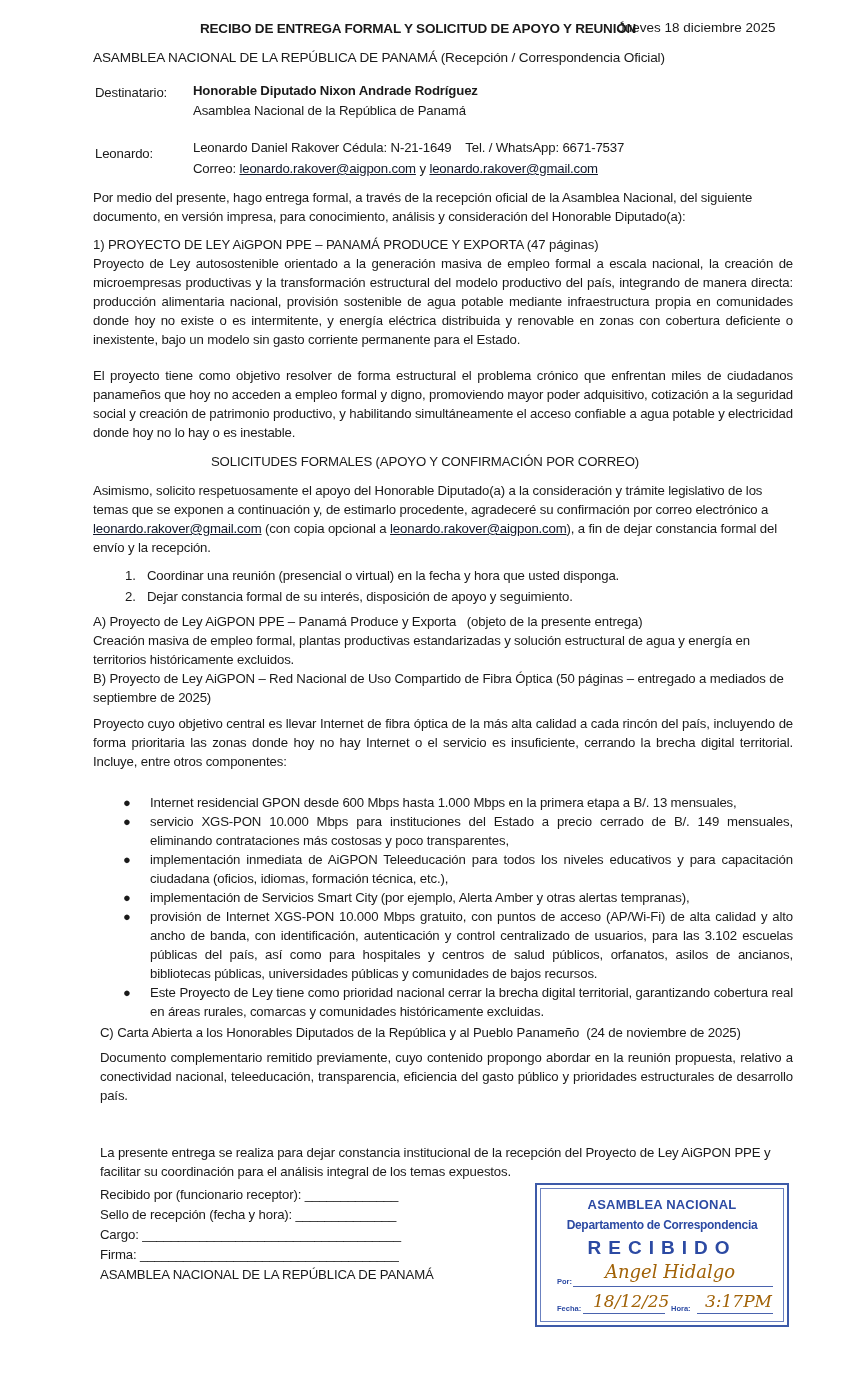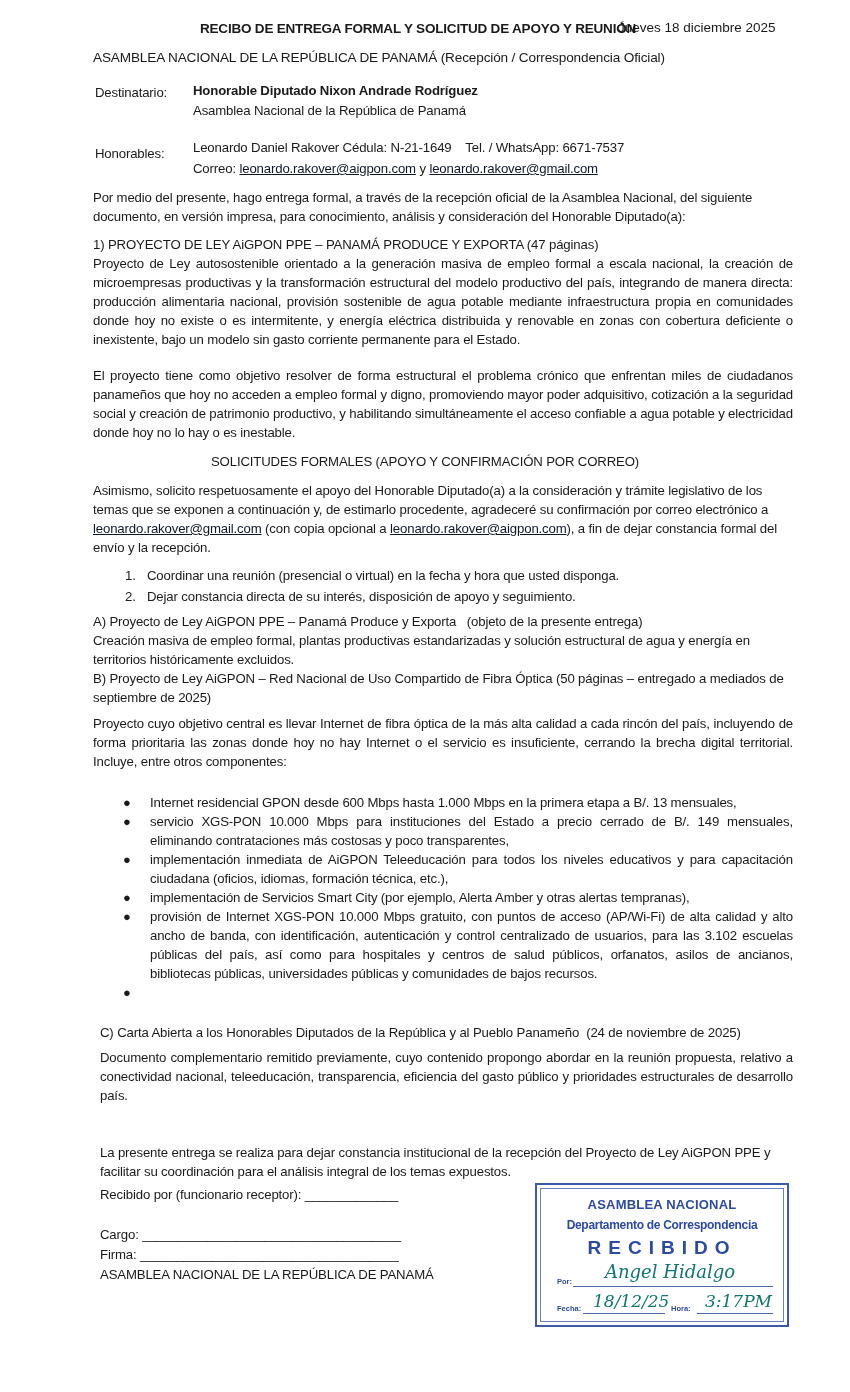--- a/index.html
+++ b/index.html
@@ -28,78 +28,79 @@
   }
   .stamp-title { position: absolute; left: 0; right: 0; top: 12px; text-align: center;
     font-weight: bold; font-size: 13px; color: #2c4aa3; letter-spacing: 0.2px; }
   .stamp-dept { position: absolute; left: 0; right: 0; top: 33px; text-align: center;
     font-weight: bold; font-size: 12px; color: #2c4aa3; letter-spacing: -0.3px; }
   .stamp-rec { position: absolute; left: 0; right: 0; top: 52px; text-align: center;
     font-weight: bold; font-size: 19px; letter-spacing: 7px; color: #2c4aa3; }
   .stamp-lbl { position: absolute; font-size: 7.5px; font-weight: bold; color: #2c4aa3; }
   .stamp-line { position: absolute; border-bottom: 1px solid #4a63ae; height: 0; }
   .hand { position: absolute; font-family: "DejaVu Serif", serif; font-style: italic;
-    color: #0f766e; font-size: 17px; }
+    color: #a16207; font-size: 17px; }
 </style>
 </head>
 <body>
 
 <div class="page">
 
   <div class="abs title" style="left:172px; top:21px;">RECIBO DE ENTREGA FORMAL Y SOLICITUD DE APOYO Y REUNIÓN</div>
   <div class="abs date" style="left:618px; top:20px;">Jueves 18 diciembre 2025</div>
   <div class="abs txt" style="left:93px; top:48px; font-size:13.6px;">ASAMBLEA NACIONAL DE LA REPÚBLICA DE PANAMÁ  (Recepción / Correspondencia Oficial)</div>
 
   <div class="abs txt" style="left:95px; top:83px;">Destinatario:</div>
   <div class="abs txt bold" style="left:193px; top:81px;">Honorable Diputado Nixon Andrade Rodríguez</div>
   <div class="abs txt" style="left:193px; top:101px;">Asamblea Nacional de la República de Panamá</div>
 
-  <div class="abs txt" style="left:95px; top:144px;">Honorables:</div>
+  <div class="abs txt" style="left:95px; top:144px;">Leonardo:</div>
   <div class="abs txt" style="left:193px; top:138px; white-space:pre;">Leonardo Daniel Rakover Cédula: N-21-1649    Tel. / WhatsApp: 6671-7537</div>
   <div class="abs txt" style="left:193px; top:159px; white-space:pre;"><span>Correo: </span><span class="link">leonardo.rakover@aigpon.com</span><span> y </span><span class="link">leonardo.rakover@gmail.com</span></div>
 
   <div class="abs txt" style="left:93px; top:188px; width:700px;">Por medio del presente, hago entrega formal, a través de la recepción oficial de la Asamblea Nacional, del siguiente documento, en versión impresa, para conocimiento, análisis y consideración del Honorable Diputado(a):</div>
 
   <div class="abs txt" style="left:93px; top:235px;">1) PROYECTO DE LEY AiGPON PPE – PANAMÁ PRODUCE Y EXPORTA (47 páginas)</div>
   <div class="abs txt just" style="left:93px; top:254px; width:700px;">Proyecto de Ley autosostenible orientado a la generación masiva de empleo formal a escala nacional, la creación de microempresas productivas y la transformación estructural del modelo productivo del país, integrando de manera directa: producción alimentaria nacional, provisión sostenible de agua potable mediante infraestructura propia en comunidades donde hoy no existe o es intermitente, y energía eléctrica distribuida y renovable en zonas con cobertura deficiente o inexistente, bajo un modelo sin gasto corriente permanente para el Estado.</div>
   <div class="abs txt just" style="left:93px; top:366px; width:700px;">El proyecto tiene como objetivo resolver de forma estructural el problema crónico que enfrentan miles de ciudadanos panameños que hoy no acceden a empleo formal y digno, promoviendo mayor poder adquisitivo, cotización a la seguridad social y creación de patrimonio productivo, y habilitando simultáneamente el acceso confiable a agua potable y electricidad donde hoy no lo hay o es inestable.</div>
 
   <div class="abs txt" style="left:0; width:850px; top:452px; text-align:center;">SOLICITUDES FORMALES (APOYO Y CONFIRMACIÓN POR CORREO)</div>
   <div class="abs txt" style="left:93px; top:481px; width:700px;"><span>Asimismo, solicito respetuosamente el apoyo del Honorable Diputado(a) a la consideración y trámite legislativo de los temas que se exponen a continuación y, de estimarlo procedente, agradeceré su confirmación por correo electrónico a </span><span class="link">leonardo.rakover@gmail.com</span><span> (con copia opcional a </span><span class="link">leonardo.rakover@aigpon.com</span><span>), a fin de dejar constancia formal del envío y la recepción.</span></div>
 
   <div class="abs txt" style="left:147px; top:566px;">
     <span class="ol-num">1.</span>
     <span>Coordinar una reunión (presencial o virtual) en la fecha y hora que usted disponga.</span>
   </div>
   <div class="abs txt" style="left:147px; top:587px;">
     <span class="ol-num">2.</span>
-    <span>Dejar constancia directa de su interés, disposición de apoyo y seguimiento.</span>
+    <span>Dejar constancia formal de su interés, disposición de apoyo y seguimiento.</span>
   </div>
 
   <div class="abs txt" style="left:93px; top:612px; white-space:pre;">A) Proyecto de Ley AiGPON PPE – Panamá Produce y Exporta   (objeto de la presente entrega)</div>
   <div class="abs txt" style="left:93px; top:631px; width:700px;">Creación masiva de empleo formal, plantas productivas estandarizadas y solución estructural de agua y energía en territorios históricamente excluidos.</div>
 
   <div class="abs txt" style="left:93px; top:669px; width:700px;">B) Proyecto de Ley AiGPON – Red Nacional de Uso Compartido de Fibra Óptica (50 páginas – entregado a mediados de septiembre de 2025)</div>
   <div class="abs txt just" style="left:93px; top:714px; width:700px;">Proyecto cuyo objetivo central es llevar Internet de fibra óptica de la más alta calidad a cada rincón del país, incluyendo de forma prioritaria las zonas donde hoy no hay Internet o el servicio es insuficiente, cerrando la brecha digital territorial. Incluye, entre otros componentes:</div>
 
   <ul class="abs bullets txt" style="left:150px; top:793px; width:643px;">
     <li class="just" style="margin-bottom:0;"><span class="bullet-dot">●</span><span>Internet residencial GPON desde 600 Mbps hasta 1.000 Mbps en la primera etapa a B/. 13 mensuales,</span></li>
     <li class="just"><span class="bullet-dot">●</span><span>servicio XGS-PON 10.000 Mbps para instituciones del Estado a precio cerrado de B/. 149 mensuales, eliminando contrataciones más costosas y poco transparentes,</span></li>
     <li class="just"><span class="bullet-dot">●</span><span>implementación inmediata de AiGPON Teleeducación para todos los niveles educativos y para capacitación ciudadana (oficios, idiomas, formación técnica, etc.),</span></li>
     <li class="just"><span class="bullet-dot">●</span><span>implementación de Servicios Smart City (por ejemplo, Alerta Amber y otras alertas tempranas),</span></li>
     <li class="just"><span class="bullet-dot">●</span><span>provisión de Internet XGS-PON 10.000 Mbps gratuito, con puntos de acceso (AP/Wi-Fi) de alta calidad y alto ancho de banda, con identificación, autenticación y control centralizado de usuarios, para las 3.102 escuelas públicas del país, así como para hospitales y centros de salud públicos, orfanatos, asilos de ancianos, bibliotecas públicas, universidades públicas y comunidades de bajos recursos.</span></li>
-    <li class="just"><span class="bullet-dot">●</span></li>
+    <li class="just"><span class="bullet-dot">●</span><span>Este Proyecto de Ley tiene como prioridad nacional cerrar la brecha digital territorial, garantizando cobertura real en áreas rurales, comarcas y comunidades históricamente excluidas.</span></li>
   </ul>
 
   <div class="abs txt" style="left:100px; top:1023px; white-space:pre;">C) Carta Abierta a los Honorables Diputados de la República y al Pueblo Panameño  (24 de noviembre de 2025)</div>
   <div class="abs txt just" style="left:100px; top:1048px; width:693px;">Documento complementario remitido previamente, cuyo contenido propongo abordar en la reunión propuesta, relativo a conectividad nacional, teleeducación, transparencia, eficiencia del gasto público y prioridades estructurales de desarrollo país.</div>
 
   <div class="abs txt" style="left:100px; top:1143px; width:693px;">La presente entrega se realiza para dejar constancia institucional de la recepción del Proyecto de Ley AiGPON PPE y facilitar su coordinación para el análisis integral de los temas expuestos.</div>
 
   <div class="abs txt" style="left:100px; top:1185px;">Recibido por (funcionario receptor): _____________</div>
+  <div class="abs txt" style="left:100px; top:1205px;">Sello de recepción (fecha y hora): ______________</div>
   <div class="abs txt" style="left:100px; top:1225px;">Cargo: ____________________________________</div>
   <div class="abs txt" style="left:100px; top:1245px;">Firma: ____________________________________</div>
   <div class="abs txt" style="left:100px; top:1265px;">ASAMBLEA NACIONAL DE LA REPÚBLICA DE PANAMÁ</div>
 
   <div class="stamp">
     <div class="stamp-title">ASAMBLEA NACIONAL</div>
     <div class="stamp-dept">Departamento de Correspondencia</div>
     <div class="stamp-rec">RECIBIDO</div>
 
     <div class="stamp-lbl" style="left:20px; top:92px;">Por:</div>

